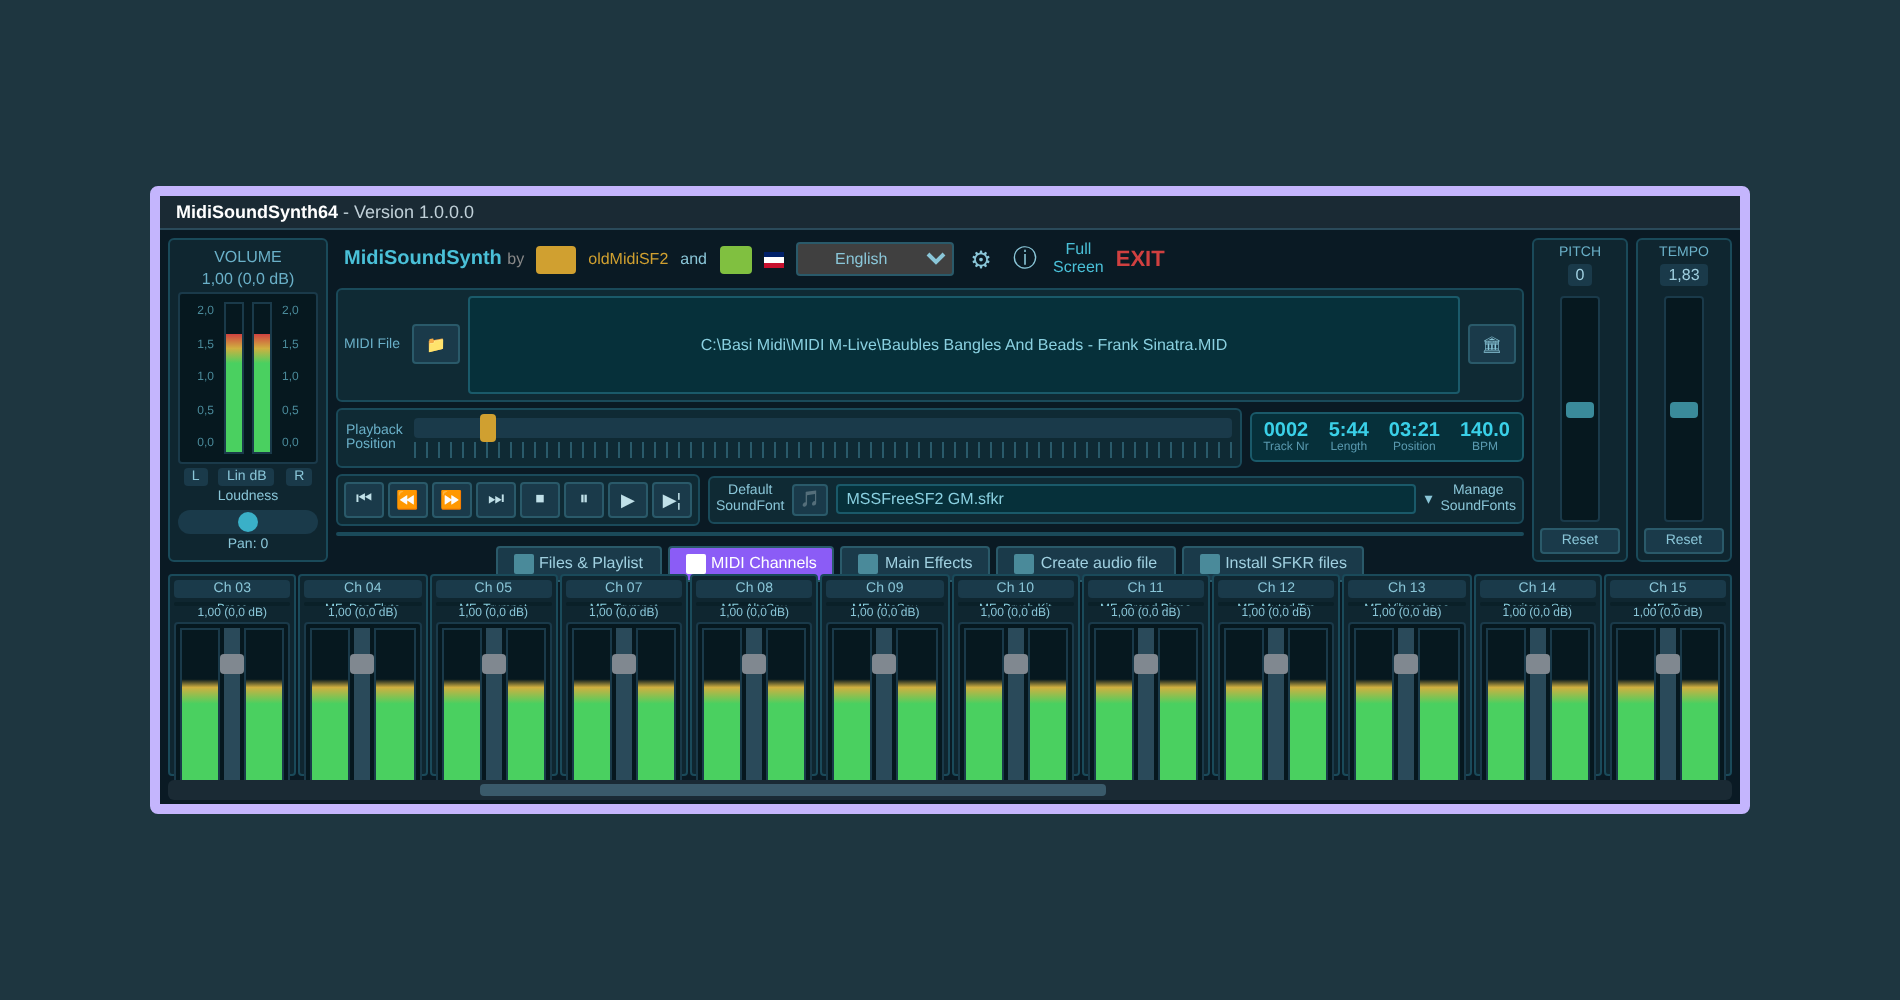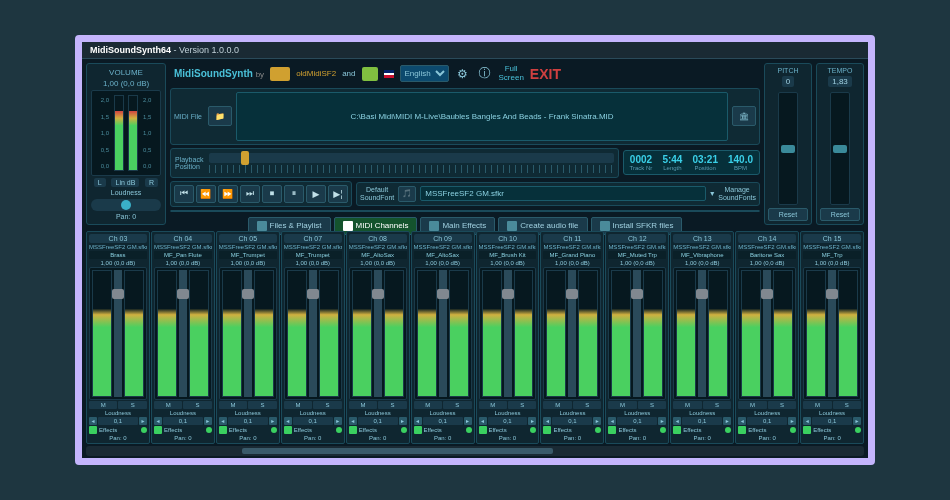--- a/index.html
+++ b/index.html
@@ -1,41 +1,41 @@
 <!DOCTYPE html>
 <html><head>
 <meta charset="utf-8">
 <style>
 *{margin:0;padding:0;box-sizing:border-box;font-family:Arial,sans-serif;}
 body{background:#1e3640;width:950px;height:500px;overflow:hidden;display:flex;align-items:center;justify-content:center;}
-.window{width:800px;height:430px;background:#0a1a24;border:7px solid #c4b5fd;border-radius:4px;display:flex;flex-direction:column;color:#8ac6d8;font-size:8px;}
+.window{width:800px;height:314px;background:#0a1a24;border:5px solid #c4b5fd;border-radius:4px;display:flex;flex-direction:column;color:#8ac6d8;font-size:8px;}
 .titlebar{background:#1a2a34;padding:3px 8px;font-size:9px;color:#c0d0d8;border-bottom:1px solid #2a4a5a;}
 .titlebar b{color:#fff;}
 .top-section{display:flex;gap:4px;padding:4px;height:170px;}
 .volume-panel{width:80px;background:#0f2630;border:1px solid #1a4a5a;border-radius:3px;padding:4px;display:flex;flex-direction:column;}
 .volume-panel .label{text-align:center;color:#6ab0c8;font-size:8px;margin-bottom:2px;}
 .vu-big{flex:1;display:flex;justify-content:center;gap:4px;background:#06181f;border:1px solid #1a3a4a;border-radius:2px;padding:4px 8px;}
 .vu-bar{width:16px;background:linear-gradient(to top,#4ad060 0%,#4ad060 60%,#d0b040 70%,#d04040 80%,#06181f 80%);border:1px solid #1a3a4a;position:relative;}
 .vu-scale{width:16px;display:flex;flex-direction:column;justify-content:space-between;font-size:6px;color:#4a8a9a;text-align:center;padding:2px 0;}
 .lr-labels{display:flex;justify-content:space-around;font-size:7px;margin-top:2px;}
 .lr-labels span{background:#1a3a4a;padding:1px 4px;border-radius:2px;}
 .loudness{text-align:center;font-size:7px;margin-top:2px;}
 .pan-slider{height:12px;background:#1a3a4a;border-radius:6px;margin-top:3px;position:relative;}
 .pan-slider::after{content:'';position:absolute;left:50%;top:1px;width:10px;height:10px;background:#3ab0c8;border-radius:50%;transform:translateX(-50%);}
 .pan-label{text-align:center;font-size:7px;margin-top:2px;}
 .center-panel{flex:1;display:flex;flex-direction:column;gap:3px;}
 .header-row{display:flex;align-items:center;gap:6px;padding:2px 4px;}
 .app-name{font-weight:bold;color:#4ac0d8;font-size:10px;}
 .app-name .by{color:#888;font-weight:normal;font-size:8px;}
 .logo{width:20px;height:14px;background:#d0a030;border-radius:2px;display:inline-block;}
 .logo2{width:16px;height:14px;background:#80c040;border-radius:2px;display:inline-block;}
-.lang-sel{background:#0c4a6e;border:1px solid #2a5a6a;color:#8ac6d8;padding:2px 0;border-radius:2px;font-size:8px;}
+.lang-sel{background:#404040;border:1px solid #2a5a6a;color:#8ac6d8;padding:2px 15px;border-radius:2px;font-size:8px;}
 .icon-btn{width:16px;height:16px;color:#8ac6d8;cursor:pointer;display:inline-flex;align-items:center;justify-content:center;font-size:12px;}
 .full-screen{color:#4ac0d8;font-size:8px;text-align:center;line-height:1.1;cursor:pointer;}
-.exit{color:#d04040;font-weight:bold;font-size:14px;cursor:pointer;}
+.exit{color:#d04040;font-weight:bold;font-size:11px;cursor:pointer;}
 .file-row{display:flex;align-items:center;gap:4px;background:#0f2a34;border:1px solid #1a4a5a;border-radius:3px;padding:3px;}
 .file-btn{width:24px;height:20px;background:#1a3a4a;border:1px solid #2a5a6a;border-radius:2px;display:flex;align-items:center;justify-content:center;cursor:pointer;}
 .file-label{font-size:7px;color:#6ab0c8;width:30px;}
 .file-path{flex:1;background:#06303a;border:1px solid #1a5a6a;border-radius:2px;padding:19px 6px;font-size:8px;color:#8ad0e0;text-align:center;}
 .playback-row{display:flex;gap:4px;align-items:center;}
 .playback-left{flex:1;background:#0f2a34;border:1px solid #1a4a5a;border-radius:3px;padding:4px;display:flex;align-items:center;gap:4px;}
 .seek-area{flex:1;}
 .seek-bar{height:10px;background:#1a3a4a;border-radius:2px;position:relative;}
 .seek-bar::after{content:'';position:absolute;left:8%;top:-2px;width:8px;height:14px;background:#d0a030;border-radius:2px;}
 .ruler{height:8px;background:repeating-linear-gradient(to right,#2a5a6a 0,#2a5a6a 1px,transparent 1px,transparent 6px);margin-top:2px;}
@@ -48,21 +48,21 @@
 .tr-btn{width:20px;height:18px;background:#1a3a4a;border:1px solid #2a5a6a;border-radius:2px;color:#c0e0e8;display:flex;align-items:center;justify-content:center;font-size:9px;cursor:pointer;}
 .sf-row{flex:1;display:flex;align-items:center;gap:4px;background:#0f2a34;border:1px solid #1a4a5a;border-radius:3px;padding:3px;}
 .sf-label{font-size:7px;text-align:center;line-height:1.1;}
 .sf-name{flex:1;background:#06303a;border:1px solid #1a5a6a;border-radius:2px;padding:2px 4px;font-size:8px;color:#8ad0e0;}
 .sf-manage{font-size:7px;text-align:center;line-height:1.1;cursor:pointer;}
 .waveform{height:28px;background:#06181f;border:1px solid #1a4a5a;border-radius:2px;position:relative;overflow:hidden;}
 .wave-content{position:absolute;top:6px;left:0;right:0;height:16px;background:repeating-linear-gradient(to right,#d0c080 0,#d0c080 2px,#4a8a60 2px,#4a8a60 3px,#06181f 3px,#06181f 4px);opacity:0.8;}
 .wave-cursor{position:absolute;left:10%;top:0;bottom:0;width:1px;background:#d04040;}
 .tabs-row{display:flex;gap:3px;justify-content:center;padding:2px;}
 .tab-btn{background:#1a3a4a;border:1px solid #2a5a6a;border-radius:2px;padding:3px 8px;font-size:8px;color:#a0d0e0;cursor:pointer;display:flex;align-items:center;gap:3px;}
-.tab-btn.active{background:#14532d;color:#fff;}
+.tab-btn.active{background:#8b5cf6;color:#fff;}
 .tab-icon{width:10px;height:10px;background:#4a8a9a;border-radius:1px;}
 .side-panel{width:48px;background:#0f2630;border:1px solid #1a4a5a;border-radius:3px;padding:3px;display:flex;flex-direction:column;align-items:center;}
 .side-panel .label{font-size:7px;color:#6ab0c8;text-align:center;}
 .side-panel .val{font-size:8px;color:#a0d0e0;background:#1a3a4a;padding:1px 4px;border-radius:2px;margin:2px 0;}
 .vslider{flex:1;width:20px;background:#06181f;border:1px solid #1a3a4a;border-radius:2px;position:relative;margin:3px 0;}
 .vslider::after{content:'';position:absolute;left:2px;right:2px;top:50%;height:8px;background:#3a8a9a;border-radius:2px;transform:translateY(-50%);}
 .reset-btn{background:#1a3a4a;border:1px solid #2a5a6a;border-radius:2px;padding:2px 4px;font-size:7px;cursor:pointer;width:100%;text-align:center;}
 .channels{flex:1;display:flex;overflow-x:auto;gap:1px;padding:2px 4px;}
 .channel{min-width:58px;background:#0f2630;border:1px solid #1a4a5a;border-radius:2px;padding:2px;display:flex;flex-direction:column;gap:1px;}
 .ch-head{text-align:center;font-size:7px;background:#1a3a4a;border-radius:2px;padding:1px;}

